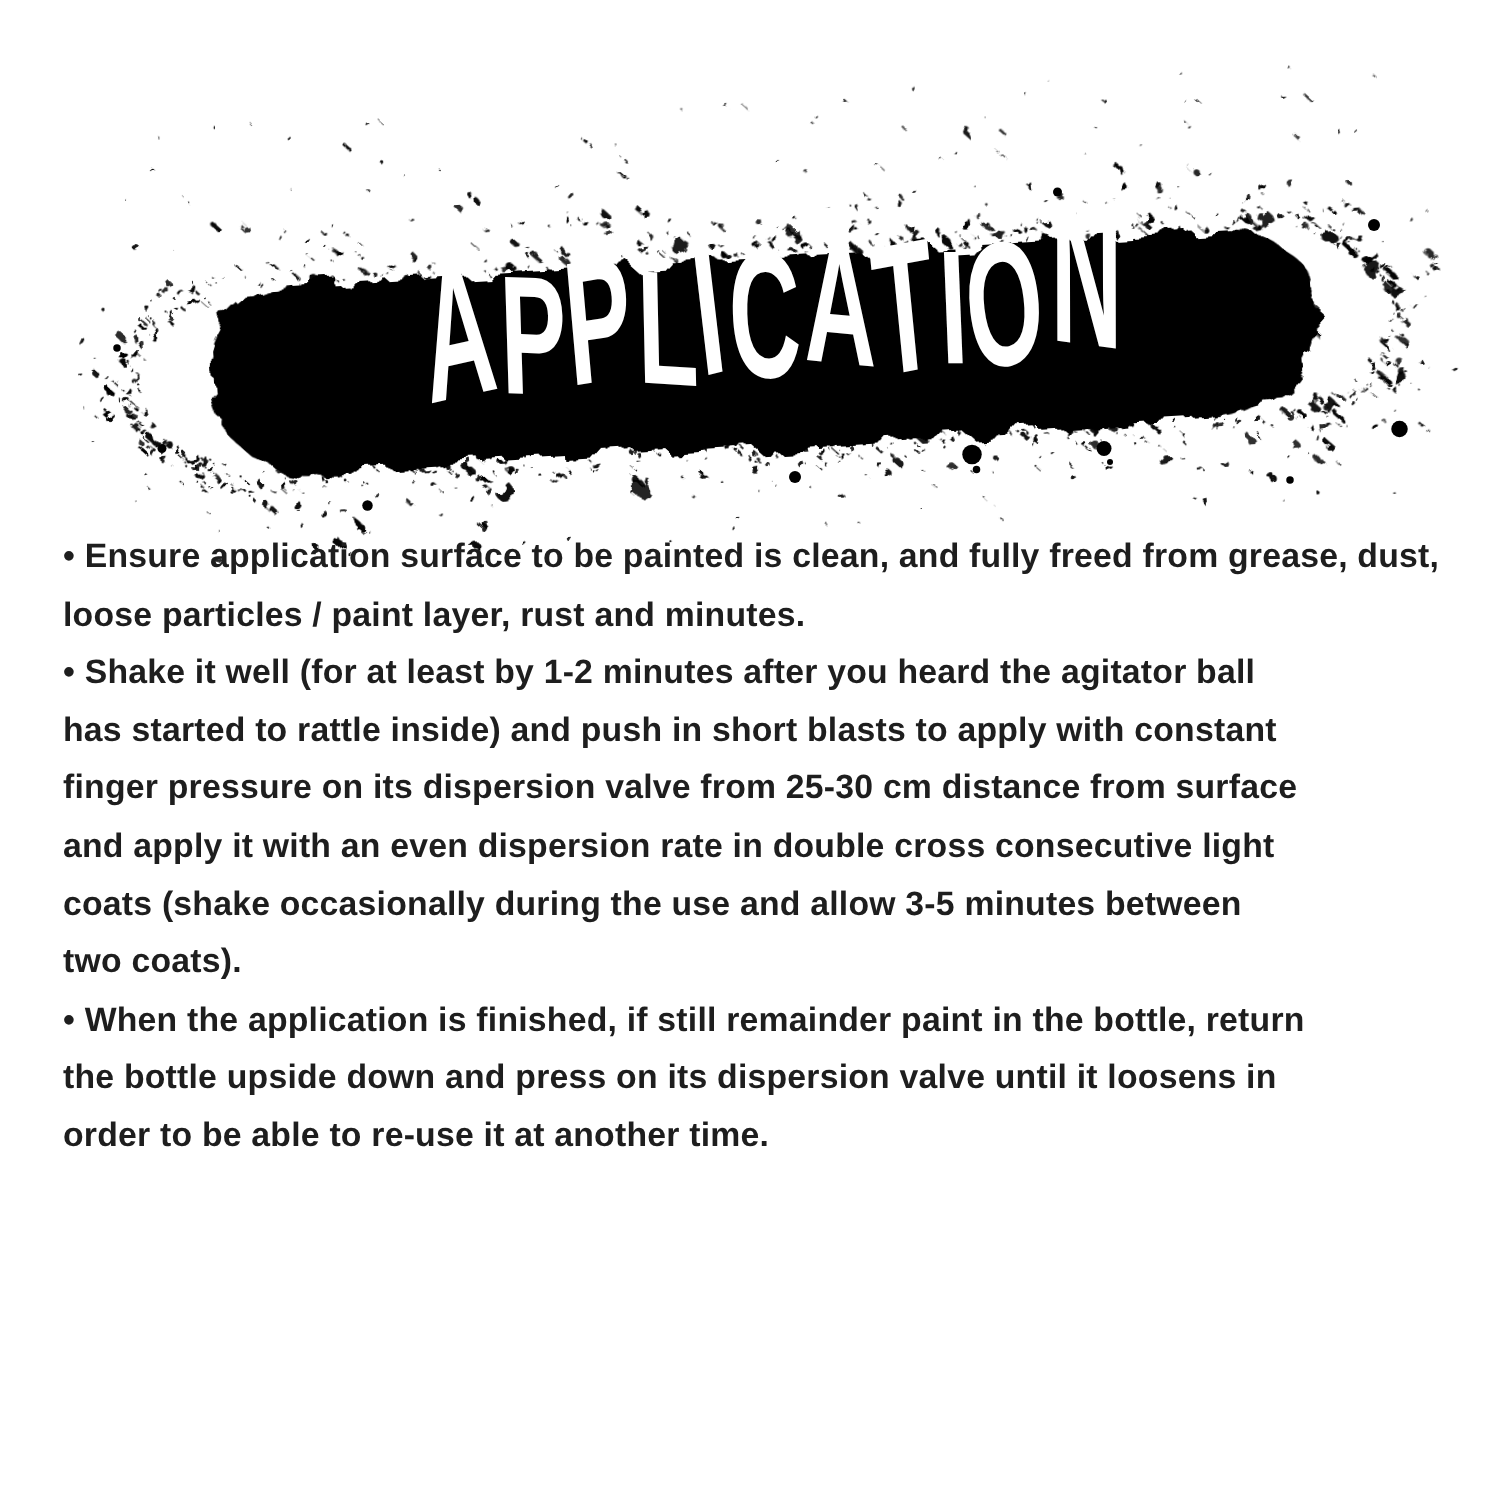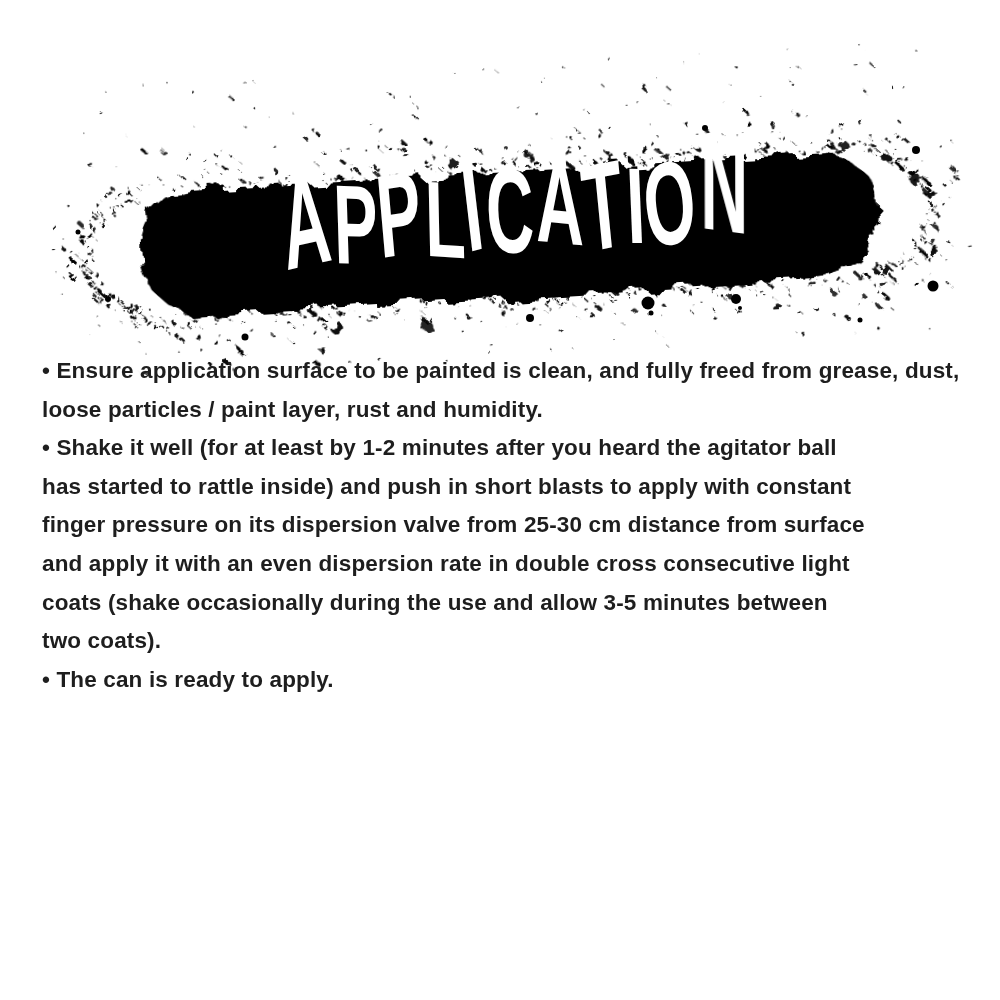--- a/index.html
+++ b/index.html
@@ -1020,23 +1020,25 @@
           <circle cx="78.0" cy="232.0" r="2.50" fill="#000000"></circle>
           <circle cx="860.0" cy="320.0" r="2.50" fill="#000000"></circle>
         </g>
     </svg>
 
     <div class="title-row" style="color: rgb(255, 255, 255);"><span style="transform: rotate(-5deg) scaleY(1.04) translateY(2px);">A</span><span style="transform: rotate(3deg) scaleY(0.94) translateY(5px);">P</span><span style="transform: rotate(-3deg) scaleY(0.98) translateY(-2px);">P</span><span style="transform: rotate(4deg) scaleY(0.9) translateY(4px);">L</span><span style="transform: rotate(-6deg) scaleY(1.06) translateY(-3px);">I</span><span style="transform: rotate(3deg) scaleY(1) translateY(2px);">C</span><span style="transform: rotate(5deg) scaleY(0.95) translateY(-4px);">A</span><span style="transform: rotate(-4deg) scaleY(1.03) translateY(3px);">T</span><span style="transform: rotate(2deg) scaleY(0.9) translateY(1px);">I</span><span style="transform: rotate(-6deg) scaleY(0.98) translateY(3px);">O</span><span style="transform: rotate(6deg) scaleY(1.14) translateY(-7px);">N</span></div>
   </div>
 
   <div class="instructions" style="color: rgb(30, 30, 30);">
       <p>• Ensure application surface to be painted is clean, and fully freed from grease, dust,
-loose particles / paint layer, rust and humidity.</p>
+loose particles / paint layer, rust and minutes.</p>
       <p>• Shake it well (for at least by 1-2 minutes after you heard the agitator ball
 has started to rattle inside) and push in short blasts to apply with constant
 finger pressure on its dispersion valve from 25-30 cm distance from surface
 and apply it with an even dispersion rate in double cross consecutive light
 coats (shake occasionally during the use and allow 3-5 minutes between
 two coats).</p>
-      <p>• The can is ready to apply.</p>
+      <p>• When the application is finished, if still remainder paint in the bottle, return
+the bottle upside down and press on its dispersion valve until it loosens in
+order to be able to re-use it at another time.</p>
     </div>
 
 </div>
 
 </body></html>

